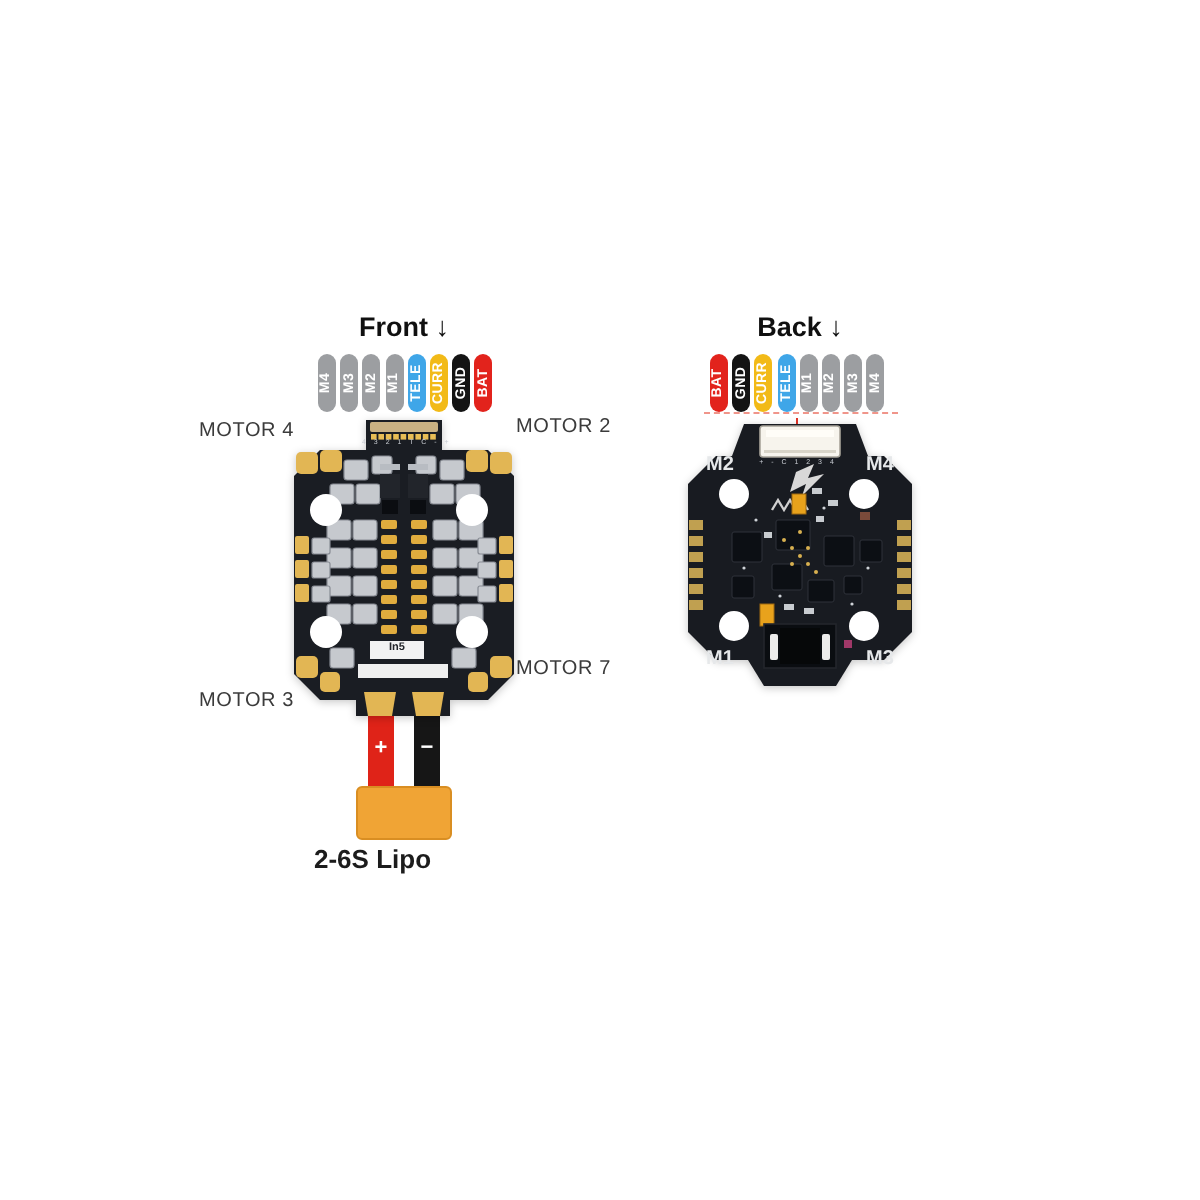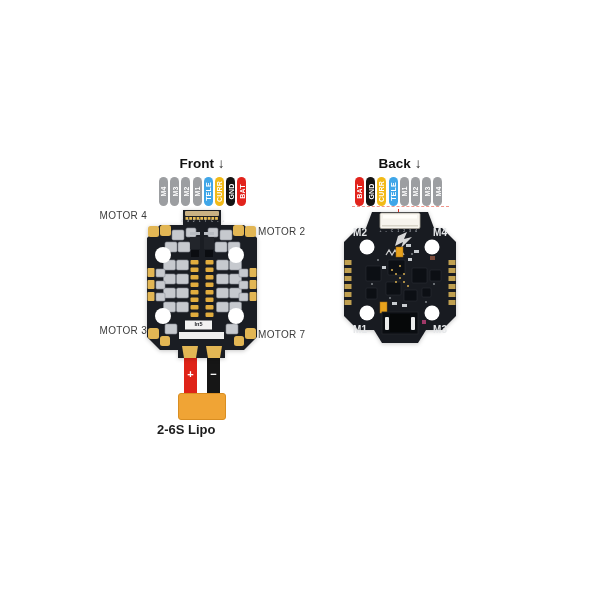--- a/index.html
+++ b/index.html
@@ -62,22 +62,22 @@
         </span>
       <span class="pin pin-black">
           <i>GND</i>
         </span>
       <span class="pin pin-red">
           <i>BAT</i>
         </span>
     </div>
 
     <div class="motor-label" style="left:95px;top:210px;width:52px;text-align:right;">MOTOR 4</div>
-    <div class="motor-label" style="left:258px;top:226px;">MOTOR 2</div>
-    <div class="motor-label" style="left:95px;top:325px;width:52px;text-align:right;">MOTOR 3</div>
+    <div class="motor-label" style="left:258px;top:208px;">MOTOR 2</div>
+    <div class="motor-label" style="left:95px;top:345px;width:52px;text-align:right;">MOTOR 3</div>
     <div class="motor-label" style="left:258px;top:329px;">MOTOR 7</div>
 
     <div class="wire wire-red" style="left:184px;top:353px;">
       <span>+</span>
     </div>
     <div class="wire wire-black" style="left:207px;top:353px;">
       <span>−</span>
     </div>
     <div class="xt30" style="left:178px;top:393px;"></div>
     <div class="battery-label" style="left:157px;top:422px;">2-6S Lipo</div>

